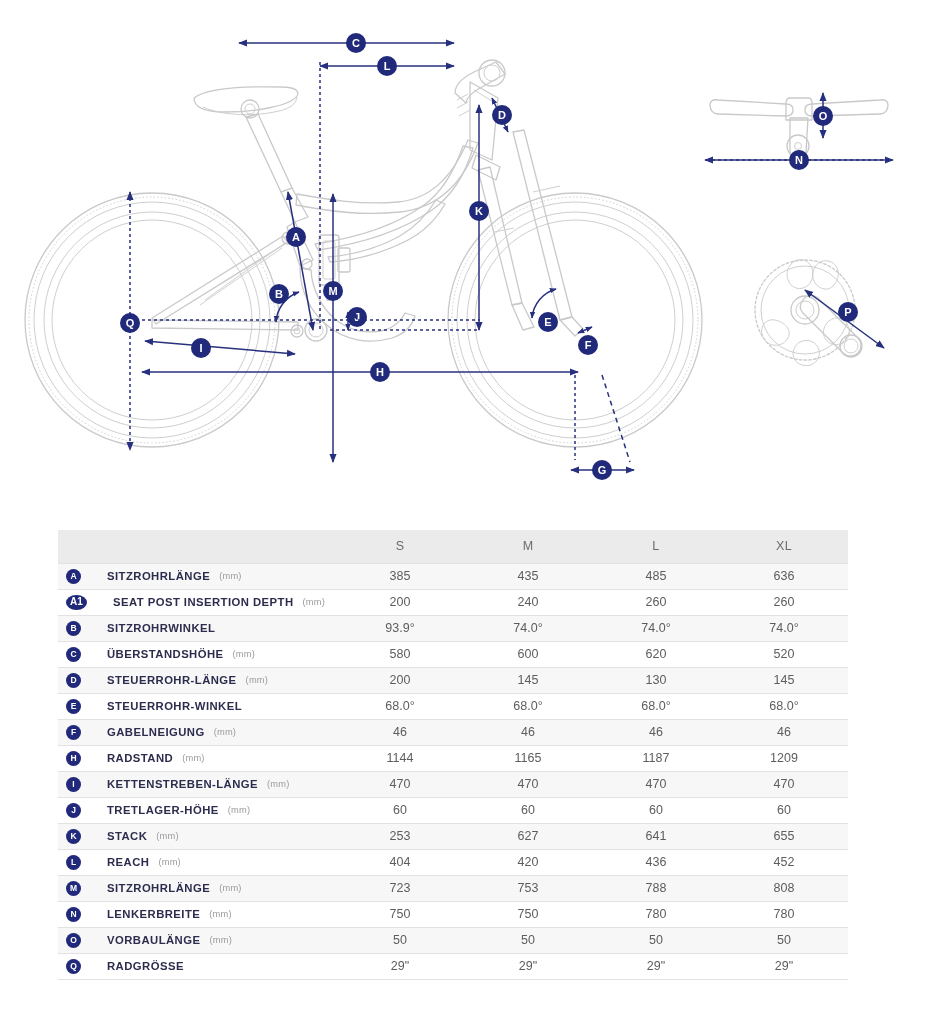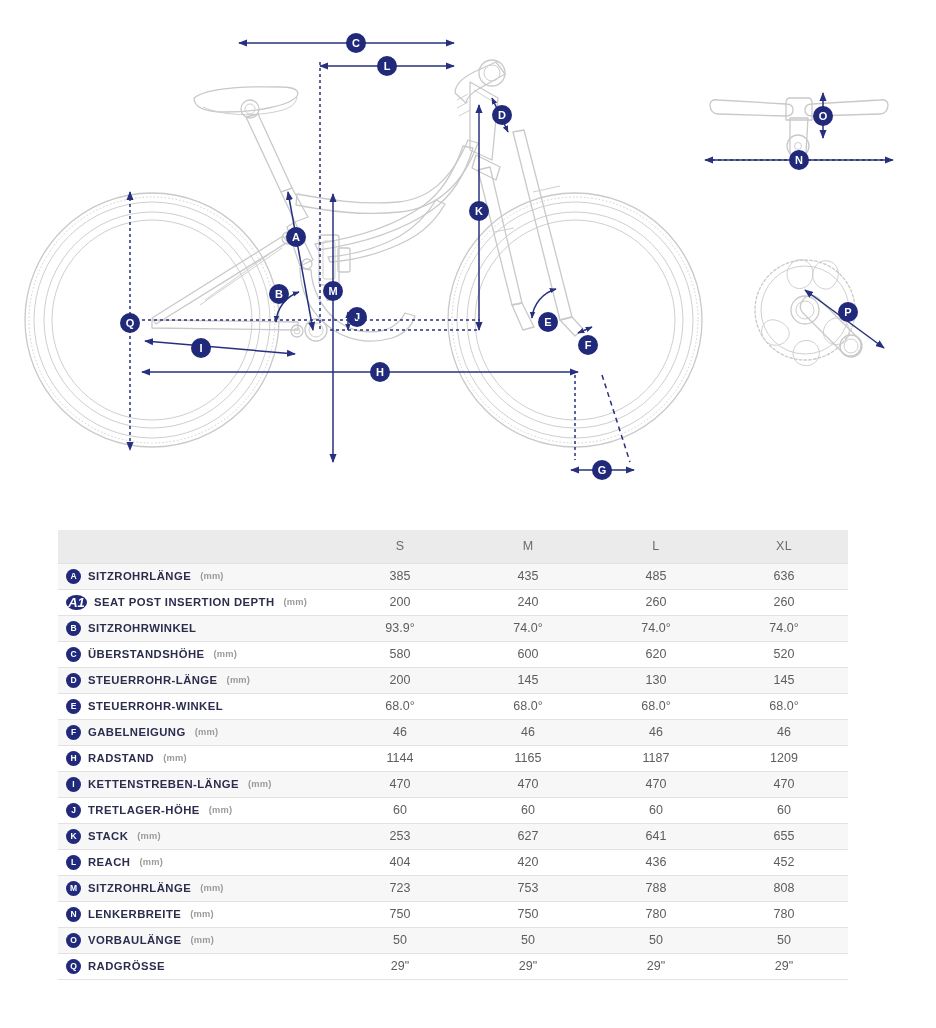--- a/index.html
+++ b/index.html
@@ -85,32 +85,32 @@
     background: #20297a;
     color: #ffffff;
     font-size: 8.5px;
     font-weight: bold;
     line-height: 1;
     letter-spacing: 0;
   }
   .badge.wide {
     width: 21px;
     border-radius: 11px / 8px;
-    font-size: 13px;
-    font-style: italic;
+    font-size: 10px;
   }
   .lbl {
     font-size: 11.3px;
     font-weight: bold;
     color: #2c2c4e;
     letter-spacing: .45px;
+    margin-left: 19px;
   }
   .unit {
     font-size: 9.3px;
-    font-weight: bold;
+    font-weight: normal;
     color: #9a9a9a;
     letter-spacing: .2px;
     margin-left: 2px;
   }
   td.val { font-size: 12.5px; color: #5d5d5d; }
 
   
   .mk-c { fill: #20297a; }
   .mk-t {
     fill: #ffffff;

